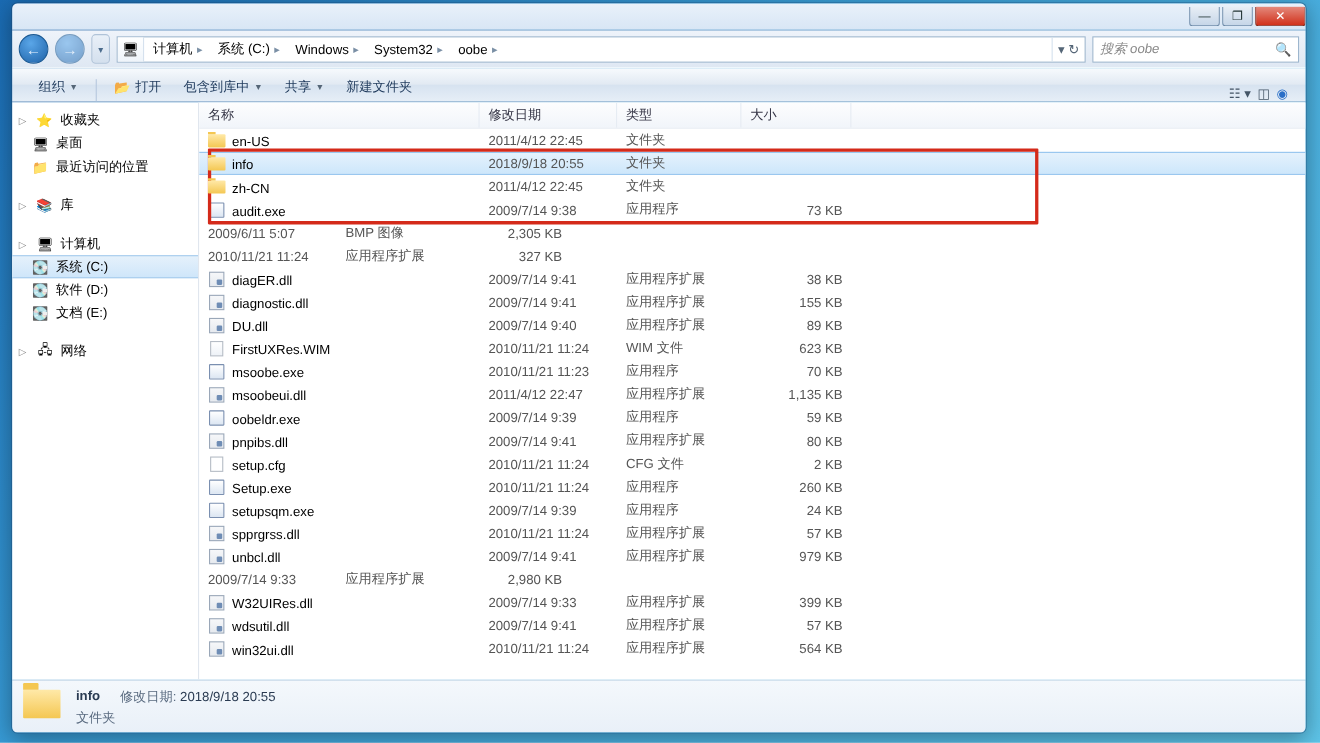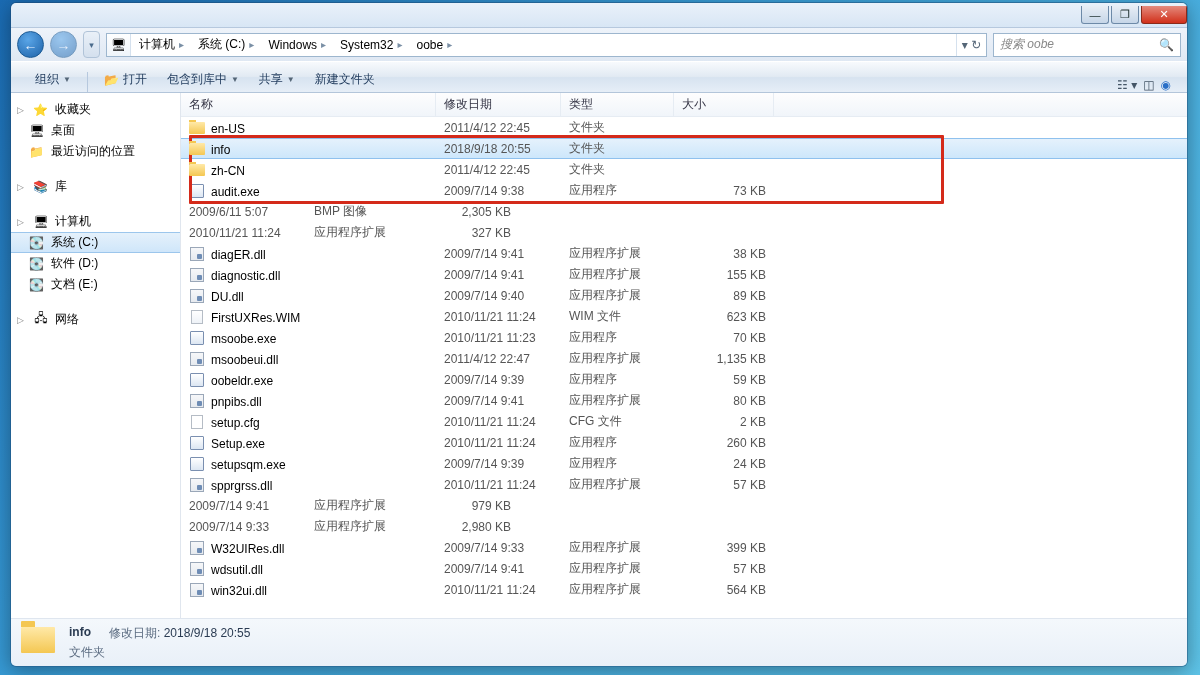--- a/index.html
+++ b/index.html
@@ -381,20 +381,26 @@
               <span class="ficn">
                 <span class="dll"></span>
               </span>
               <span>spprgrss.dll</span>
             </div>
             <div class="cell cd">2010/11/21 11:24</div>
             <div class="cell ct">应用程序扩展</div>
             <div class="cell cs">57 KB</div>
           </div>
           <div class="row">
+            <div class="cell cn">
+              <span class="ficn">
+                <span class="dll"></span>
+              </span>
+              <span>unbcl.dll</span>
+            </div>
             <div class="cell cd">2009/7/14 9:41</div>
             <div class="cell ct">应用程序扩展</div>
             <div class="cell cs">979 KB</div>
           </div>
           <div class="row">
             <div class="cell cd">2009/7/14 9:33</div>
             <div class="cell ct">应用程序扩展</div>
             <div class="cell cs">2,980 KB</div>
           </div>
           <div class="row">

